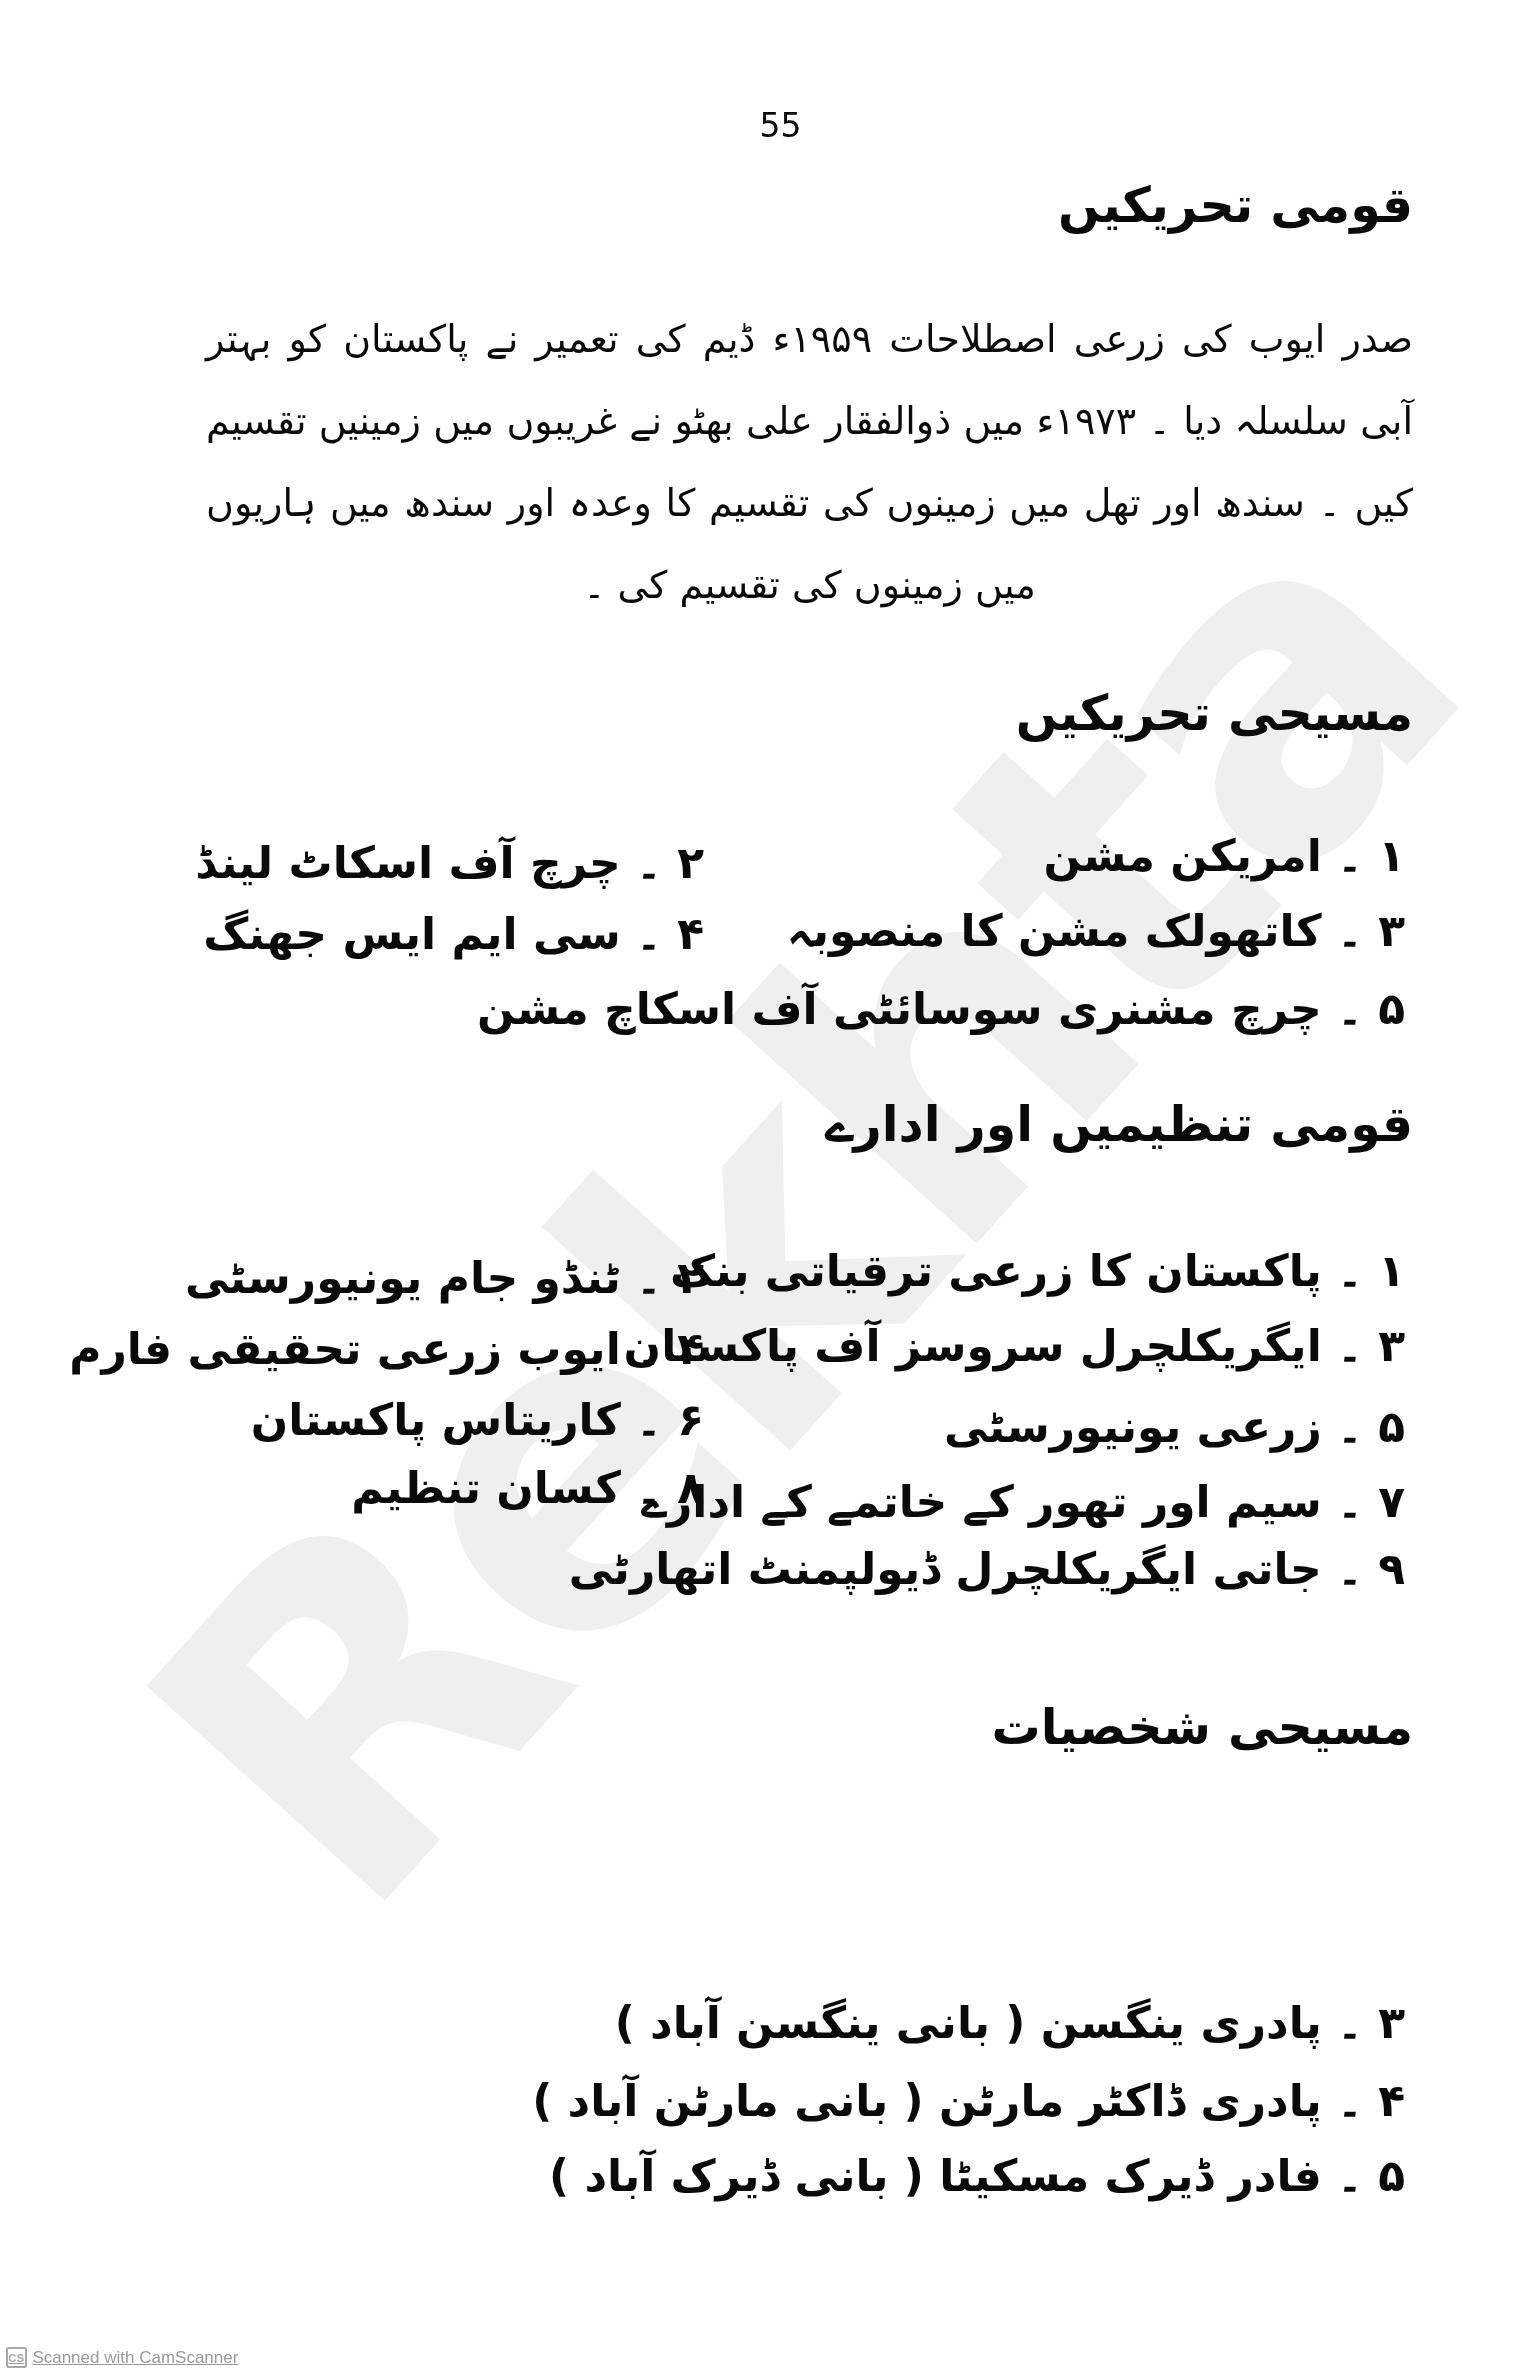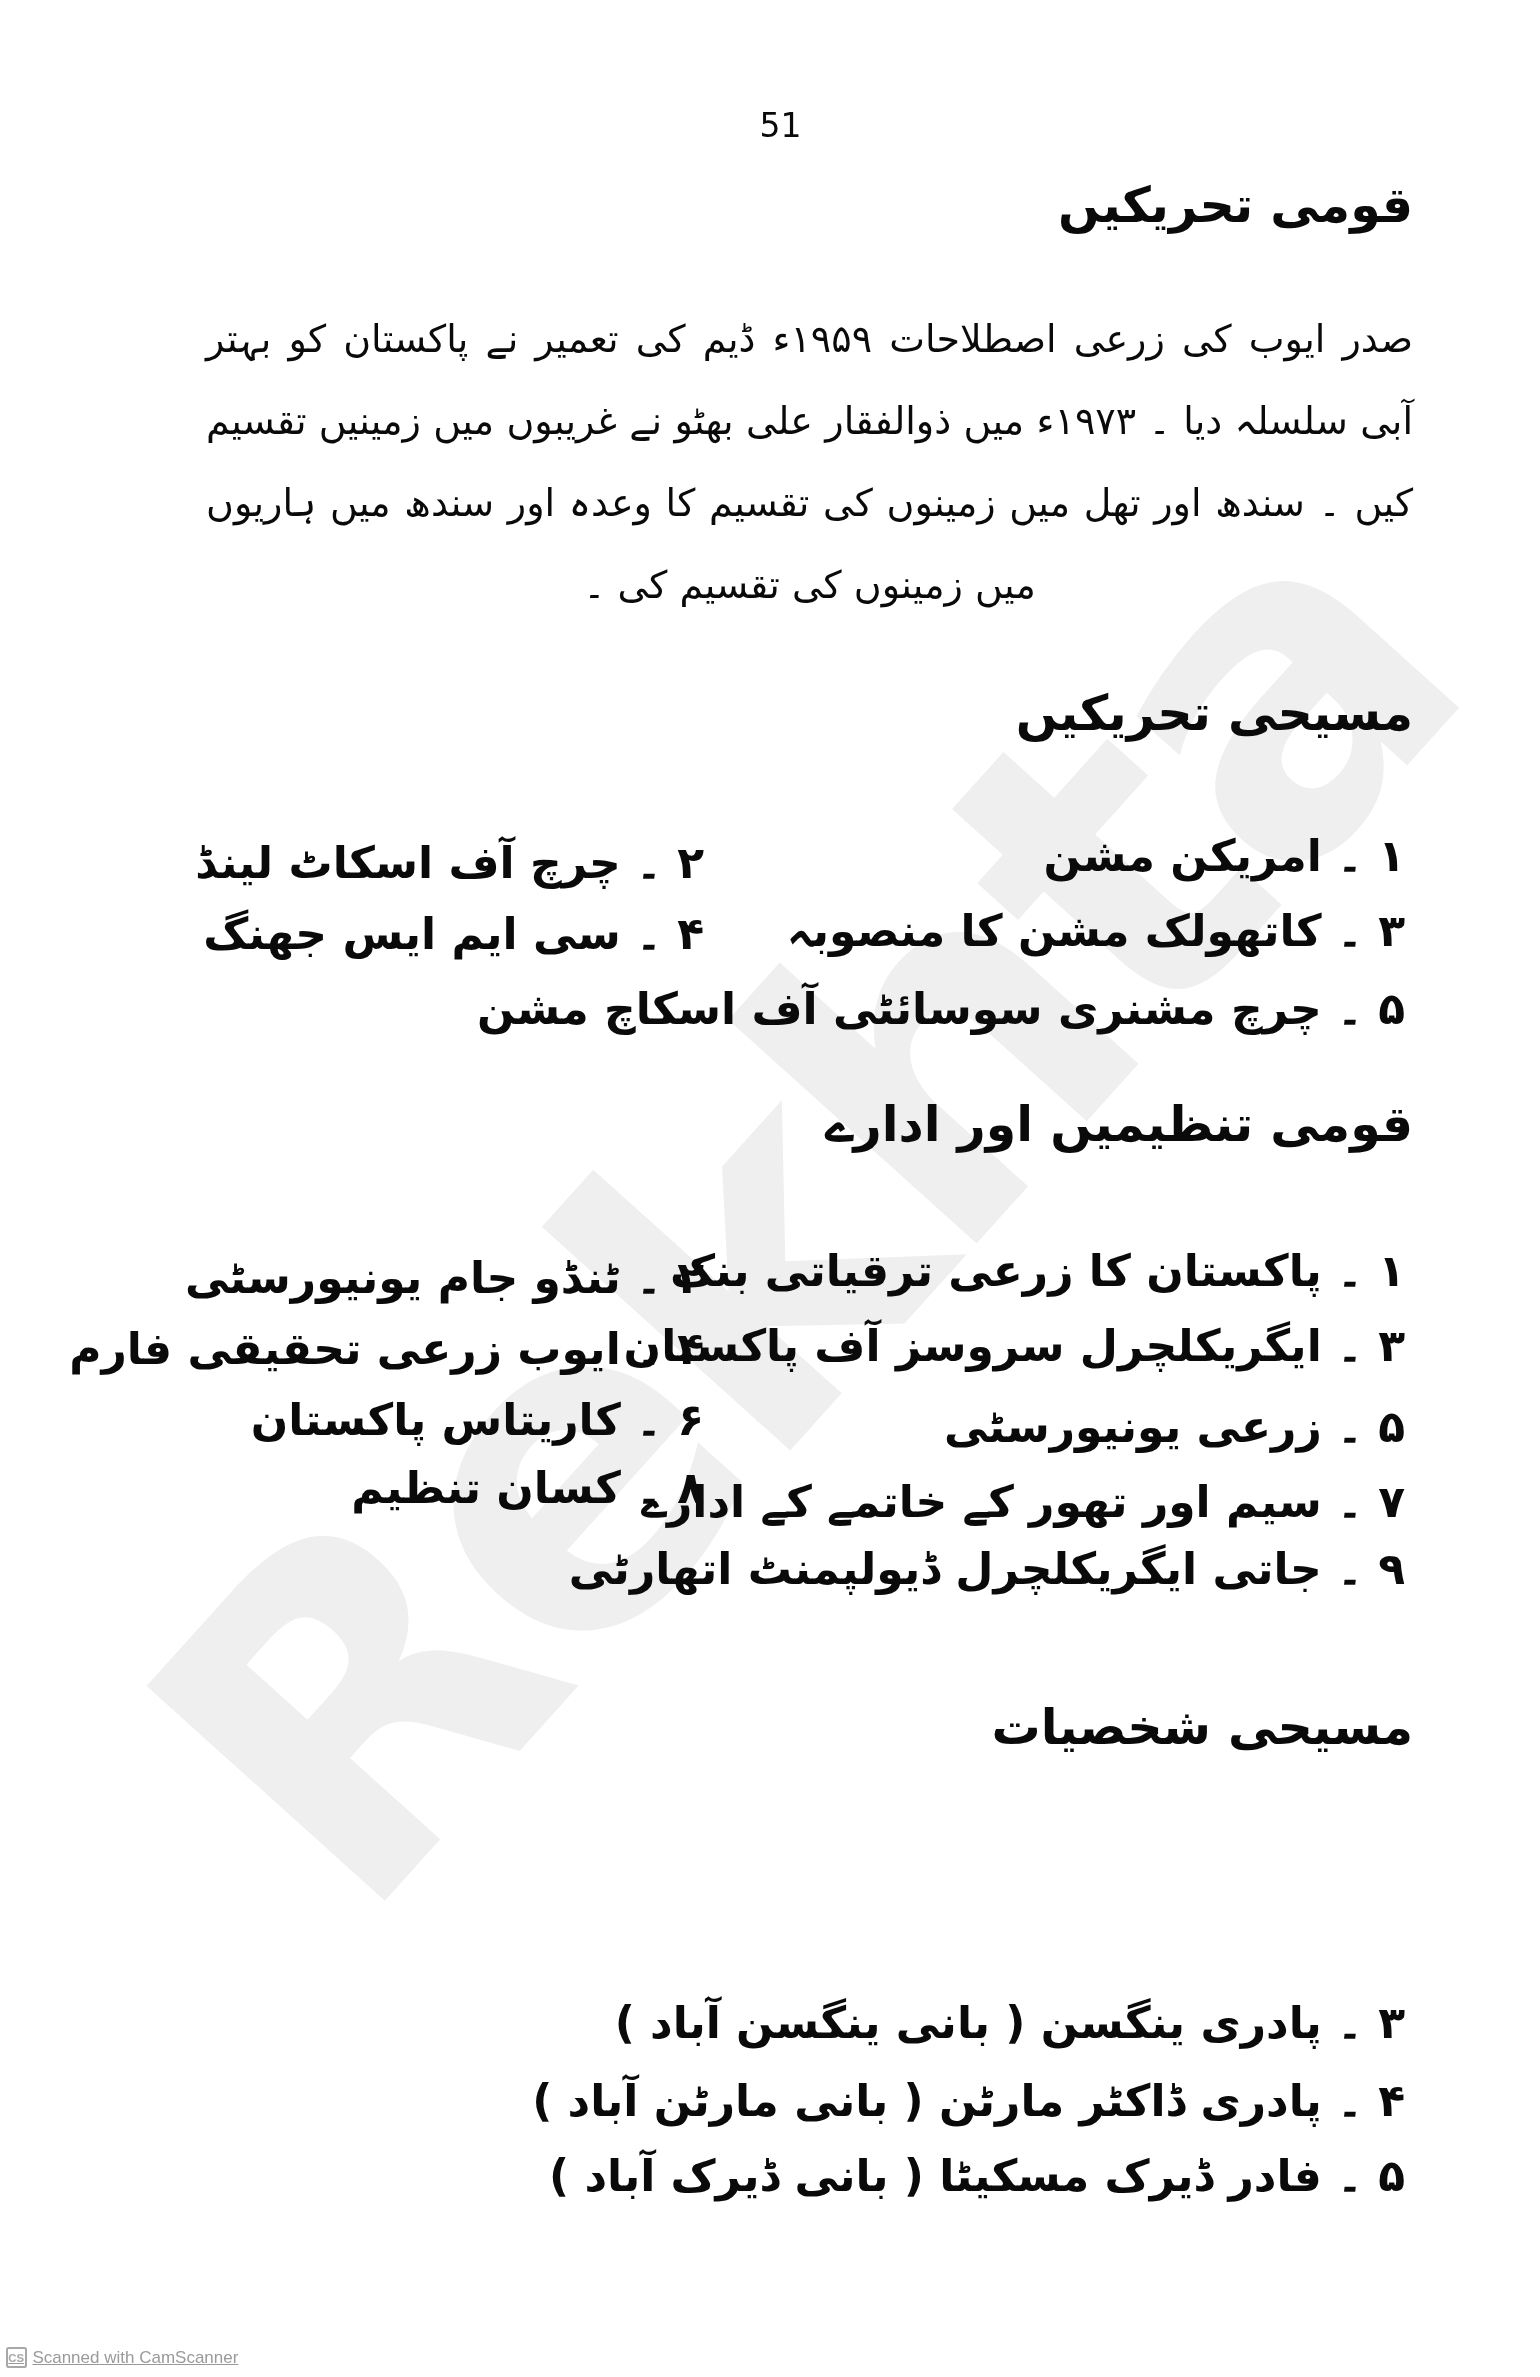--- a/index.html
+++ b/index.html
@@ -50,21 +50,21 @@
       box-sizing: border-box;
     }
   </style>
 </head>
 <body>
 
 <div class="page">
 
   <div class="watermark">Rekhta</div>
 
-  <div class="abs page-number rtl">51</div>
+  <div class="abs page-number rtl">55</div>
 
   <div class="abs heading rtl" style="top:177px;">قومی تحریکیں</div>
   <div class="abs para rtl">صدر ایوب کی زرعی اصطلاحات ۱۹۵۹ء ڈیم کی تعمیر نے پاکستان کو بہتر آبی سلسلہ دیا ۔ ۱۹۷۳ء میں ذوالفقار علی بھٹو نے غریبوں میں زمینیں تقسیم کیں ۔ سندھ اور تھل میں زمینوں کی تقسیم کا وعدہ اور سندھ میں ہاریوں میں زمینوں کی تقسیم کی ۔</div>
 
   <div class="abs heading rtl" style="top:685px;">مسیحی تحریکیں</div>
   <div class="abs item rtl col-right" style="top:830px;">۱ ۔ امریکن مشن</div>
   <div class="abs item rtl col-left" style="top:837px;">۲ ۔ چرچ آف اسکاٹ لینڈ</div>
   <div class="abs item rtl col-right" style="top:905px;">۳ ۔ کاتھولک مشن کا منصوبہ</div>
   <div class="abs item rtl col-left" style="top:908px;">۴ ۔ سی ایم ایس جھنگ</div>
   <div class="abs item rtl col-right" style="top:983px;">۵ ۔ چرچ مشنری سوسائٹی آف اسکاچ مشن</div>

